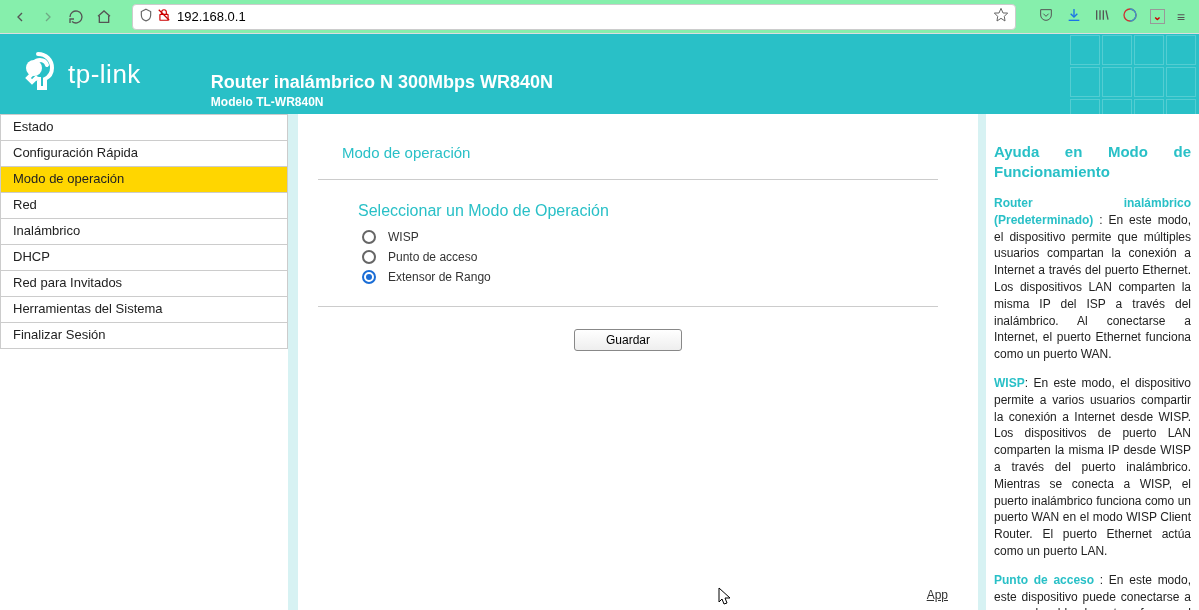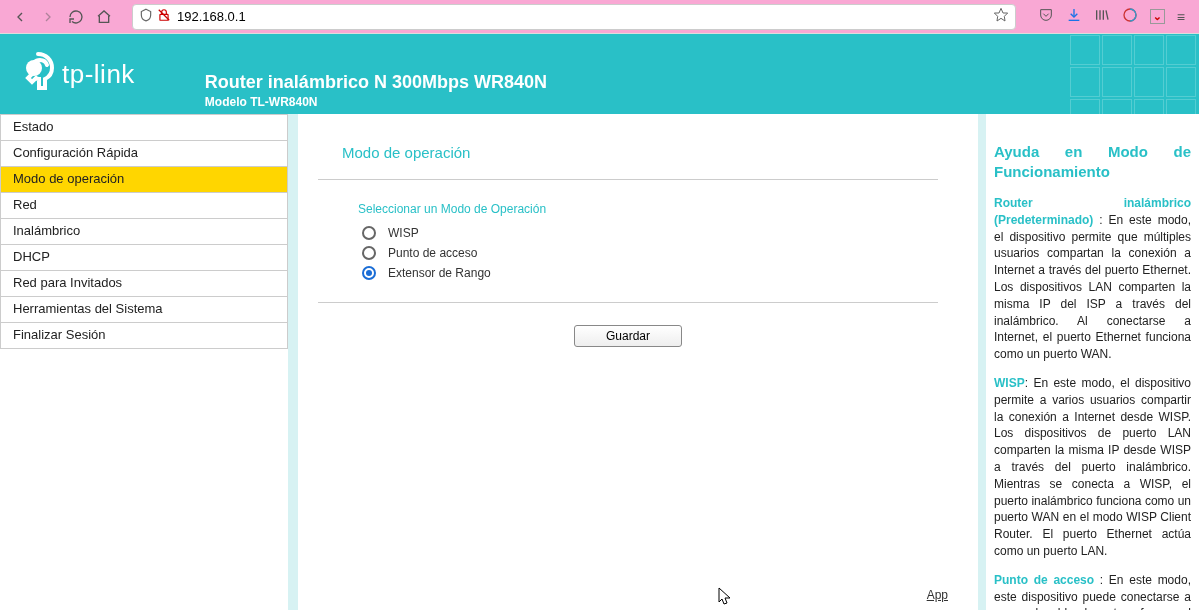--- a/index.html
+++ b/index.html
@@ -1,31 +1,31 @@
 <!DOCTYPE html>
 <html><head>
   <meta charset="utf-8">
   <style>
     * { margin: 0; padding: 0; box-sizing: border-box; }
     body { font-family: Arial, Helvetica, sans-serif; font-size: 13px; color: #333; width: 1199px; height: 610px; overflow: hidden; background: #fff; }
 
     
-    .toolbar { height: 34px; display: flex; align-items: center; padding: 0 8px; border-bottom: 1px solid #ddd; background: #f9a8d4; gap: 4px; }
+    .toolbar { height: 34px; display: flex; align-items: center; padding: 0 8px; border-bottom: 1px solid #ddd; background: #86efac; gap: 4px; }
     .toolbar .nav-btn { width: 24px; height: 24px; display:flex; align-items:center; justify-content:center; color:#555; border-radius:4px; cursor:pointer; }
     .toolbar .nav-btn svg { width:16px; height:16px; }
     .addr-bar { flex: 1; display:flex; align-items:center; height:26px; border:1px solid #ccc; border-radius:4px; background:#fff; padding:0 6px; margin: 0 18px 0 12px; gap:6px;}
     .addr-bar input { flex:1; border:none; outline:none; font-size:13px; background:transparent; }
     .addr-icons-left { display:flex; align-items:center; gap:4px; color:#666; }
     .addr-icons-right { color:#666; display:flex; }
     .toolbar .right-icons { display:flex; align-items:center; gap:12px; color:#555; padding-right:6px;}
     .lock-strike { color:#c00; position:relative; }
 
     
     .header { height: 80px; background: #29c0c7; display:flex; align-items:center; padding-left: 20px; position:relative;}
-    .logo-wrap { display:flex; align-items:center; gap:6px;}
+    .logo-wrap { display:flex; align-items:center; gap:12px;}
     .logo-text { color: #fff; font-size: 26px; font-weight: 500; letter-spacing:0.5px;}
     .header-titles { margin-left: 70px; margin-top: 32px;}
     .header-titles .t1 { color:#fff; font-size:18px; font-weight:bold; }
     .header-titles .t2 { color:#fff; font-size:12px; font-weight:bold; margin-top:2px;}
     .header-pattern { position:absolute; right:0; top:0; bottom:0; width:130px; display:flex; flex-wrap:wrap; opacity:0.5; overflow:hidden;}
     .header-pattern span { width:30px; height:30px; border:1px solid rgba(255,255,255,0.4); margin:1px;}
 
     
     .main { display:flex; height: calc(610px - 34px - 80px); }
 
@@ -33,21 +33,21 @@
     .sidebar-item { height:27px; line-height:23px; padding: 0 12px; border:1px solid #ccc; margin-top:-1px; background:#fff; cursor:pointer; font-size:13px; color:#222;}
     .sidebar-item:first-child { margin-top:0; }
     .sidebar-item.active { background:#ffd600; }
 
     .content-gap { width:10px; background:#d7f2f3; }
 
     .content { flex:1; background:#fff; padding: 24px 0 0 0; position:relative; }
     .content-inner { width: 620px; margin-left: 20px;}
     .section-title { color:#29c0c7; font-size:15px; padding: 6px 24px 18px 24px; border-bottom:1px solid #ccc;}
     .form-area { padding: 22px 40px 22px 40px; border-bottom:1px solid #ccc;}
-    .form-label { color:#29c0c7; font-size:12px; margin-bottom:10px;}
+    .form-label { color:#29c0c7; font-size:16px; margin-bottom:10px;}
     .radio-row { display:flex; align-items:center; gap:12px; margin: 6px 0 0 4px; font-size:12px; color:#333;}
     .radio { width:14px; height:14px; border:2px solid #666; border-radius:50%; display:inline-flex; align-items:center; justify-content:center; cursor:pointer;}
     .radio.selected { border-color:#1a6dd6; }
     .radio.selected::after { content:""; width:6px; height:6px; background:#1a6dd6; border-radius:50%; display:block;}
     .save-row { text-align:center; padding: 22px 0 0 0;}
     .save-btn { width:108px; height:22px; border:1px solid #888; background:linear-gradient(#fff,#eee); border-radius:3px; font-size:12px; cursor:pointer;}
 
     .app-link { position:absolute; bottom:8px; right: 30px; font-size:12px; text-decoration:underline; color:#333; cursor:pointer;}
 
     .help-gap { width:8px; background:#d7f2f3;}

